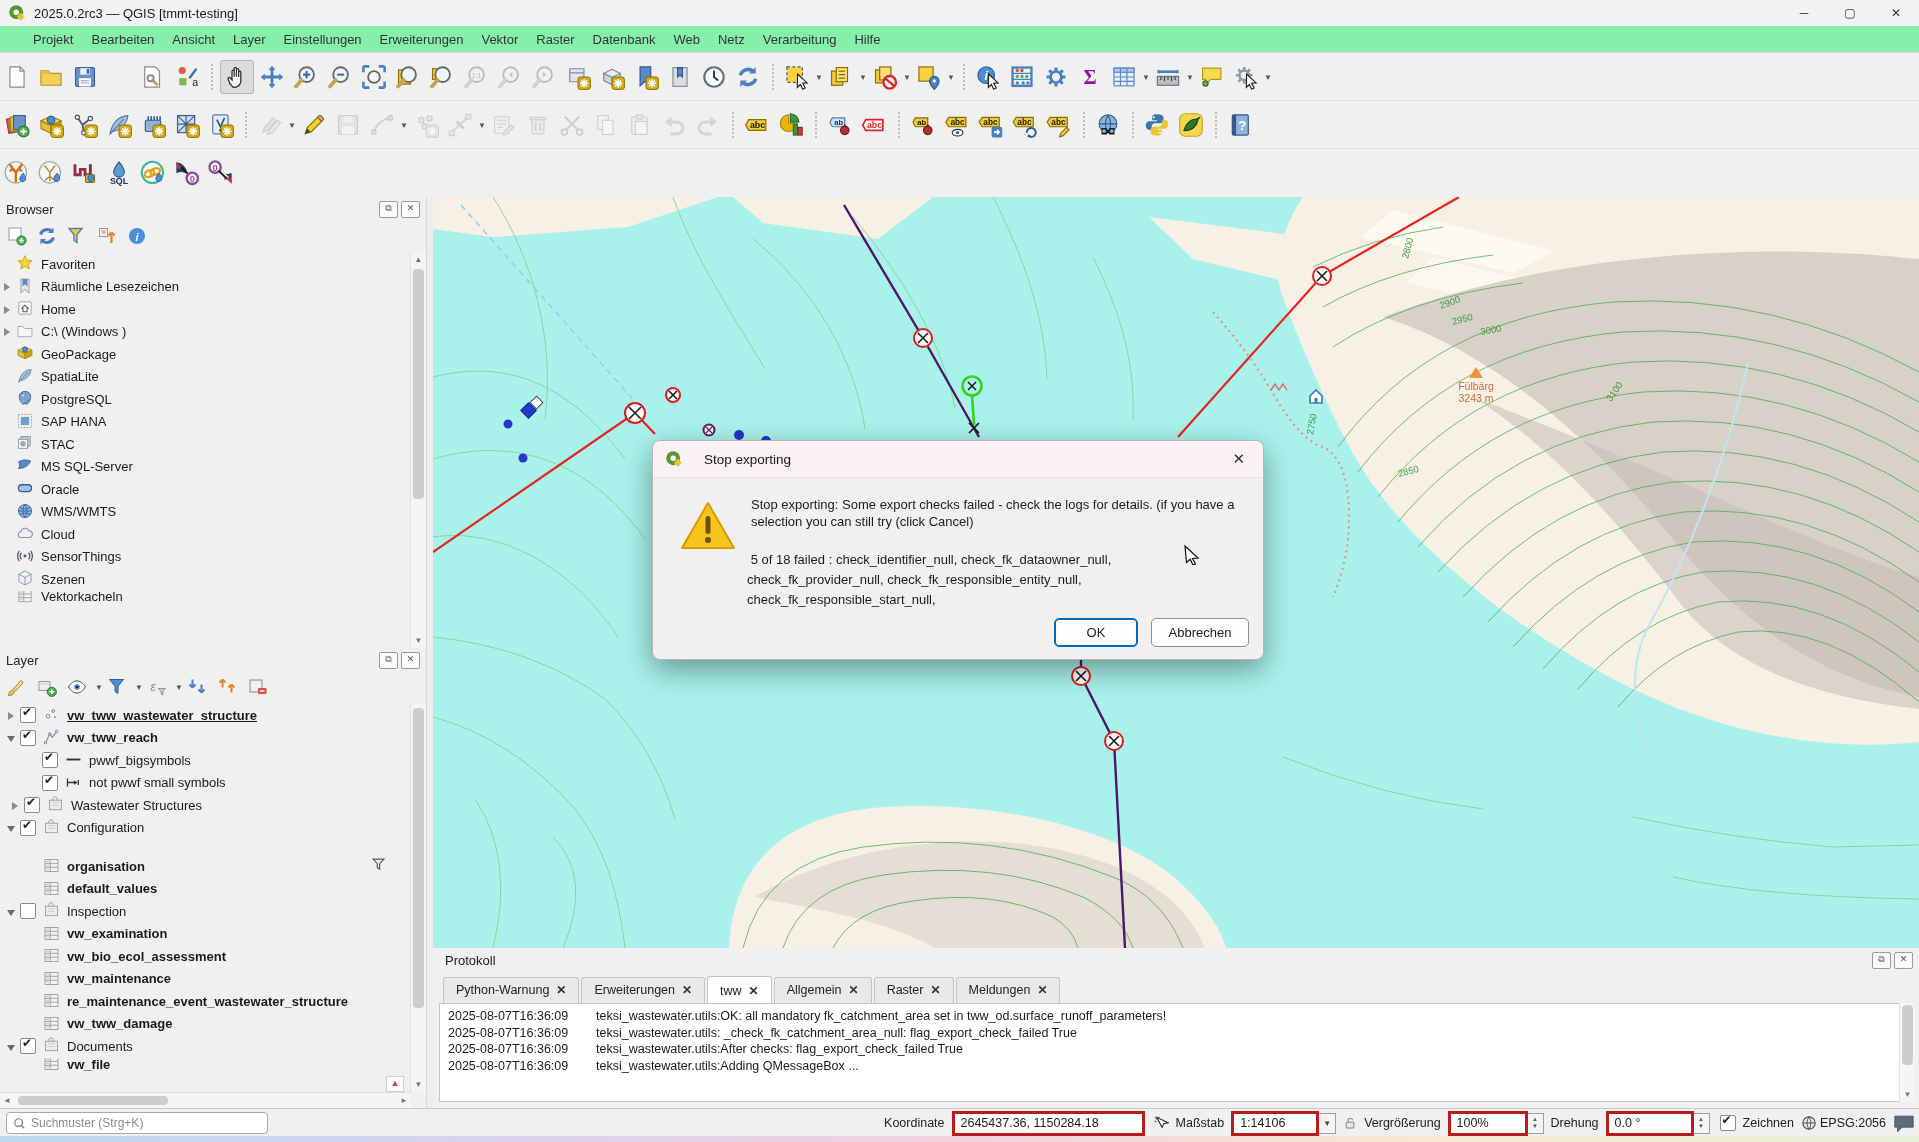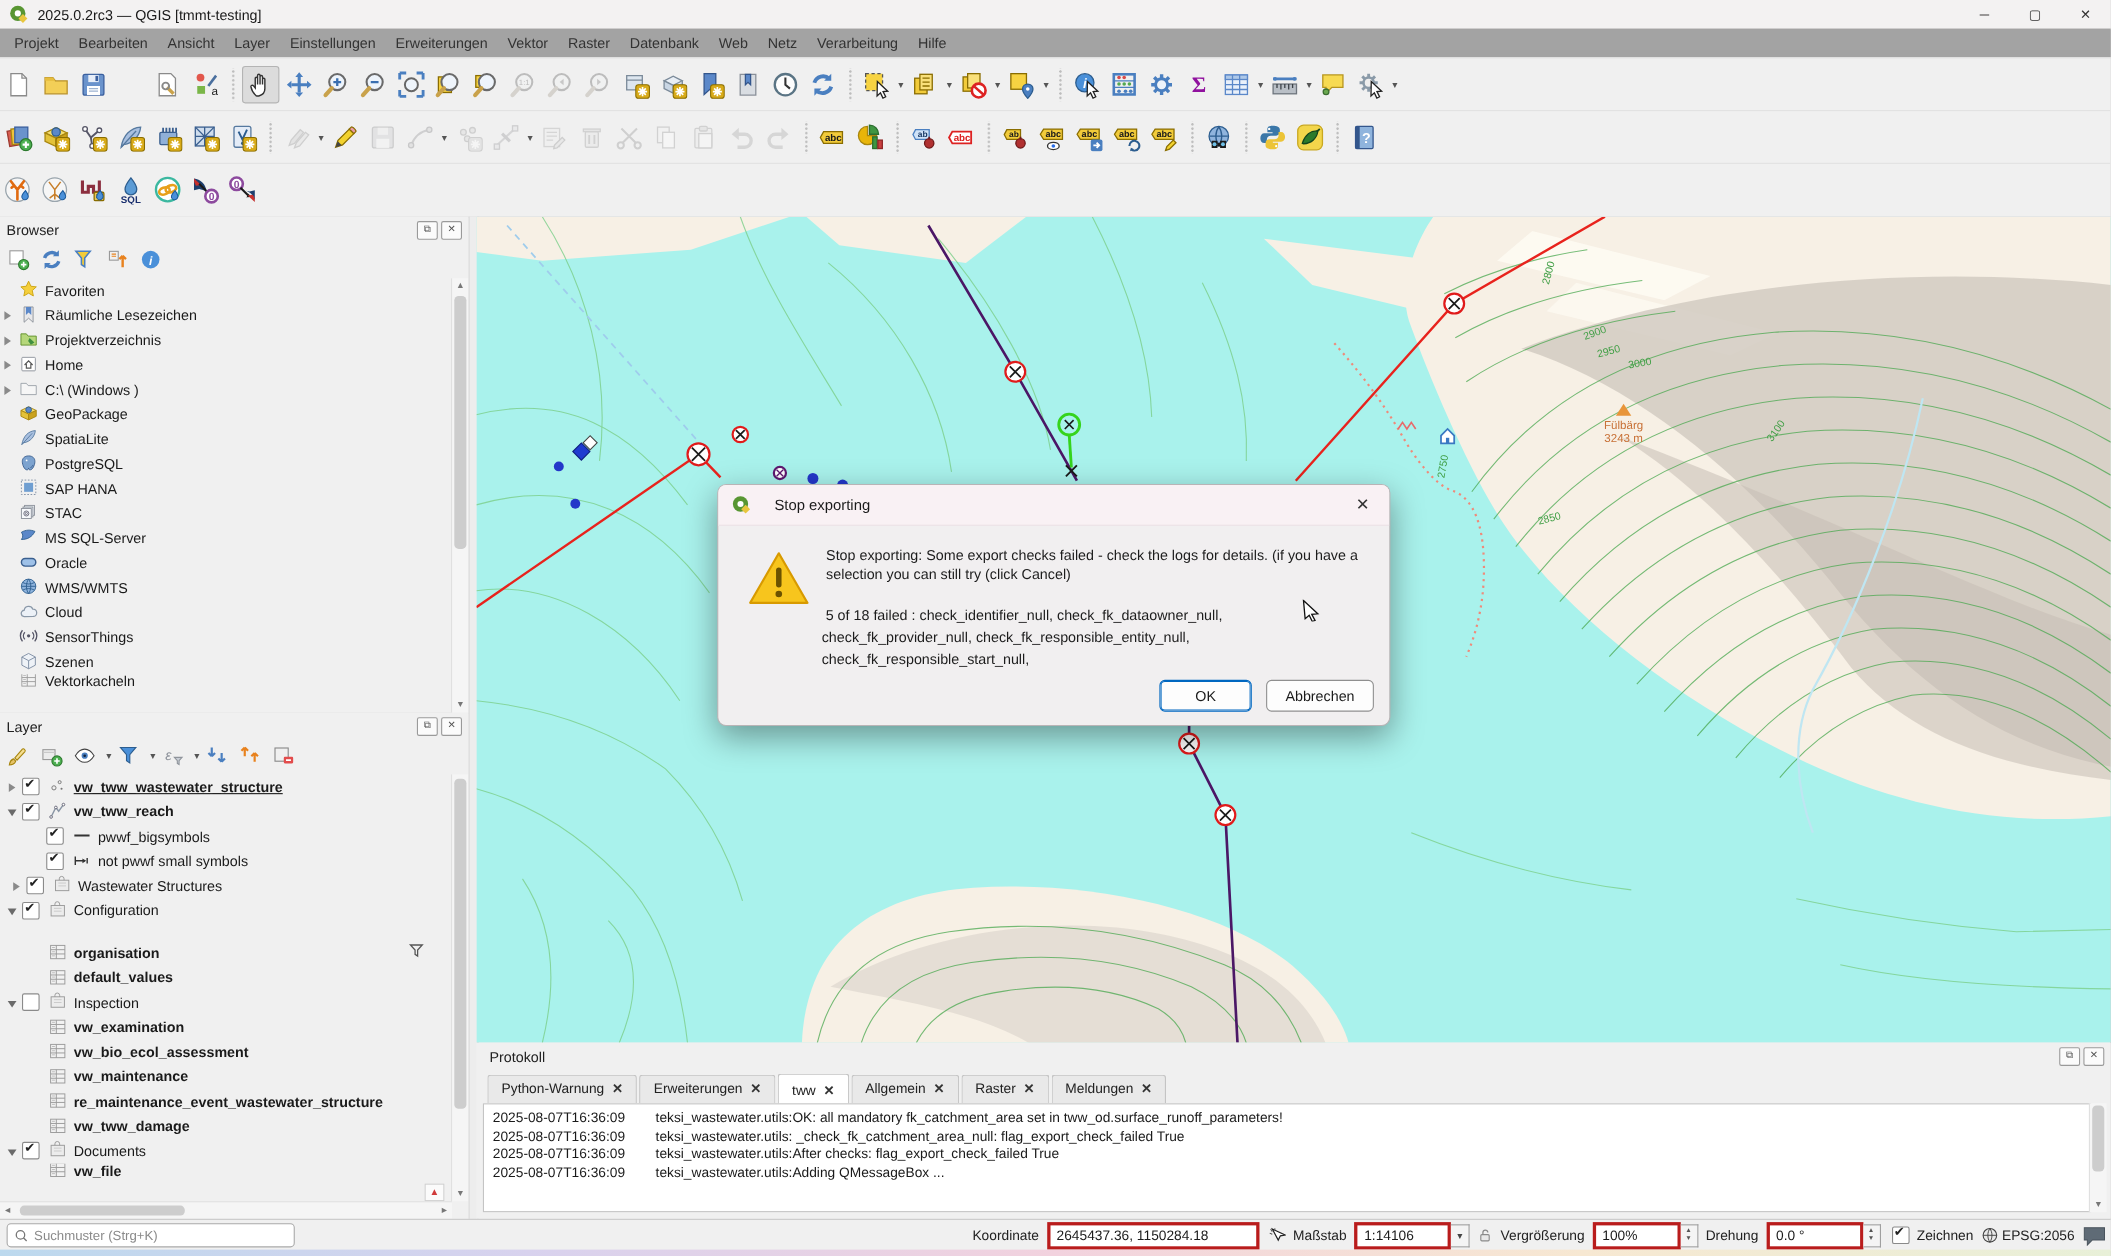--- a/index.html
+++ b/index.html
@@ -7,22 +7,22 @@
        font-family:"Liberation Sans",sans-serif;overflow:hidden;color:#1a1a1a;}
   
   .titlebar{position:absolute;left:0;top:0;width:100%;height:26px;background:#f3f2f2;
             display:flex;align-items:center;border-bottom:1px solid #e3e3e3;}
   .titlebar .logo{margin-left:8px;width:18px;height:18px;}
   .titlebar .title{margin-left:8px;font-size:13px;color:#1a1a1a;}
   .winbtns{position:absolute;right:0;top:0;height:26px;display:flex;}
   .winbtn{width:46px;height:26px;display:flex;align-items:center;justify-content:center;
           font-size:12px;color:#333;}
   
-  .menubar{position:absolute;left:0;top:26px;width:100%;height:26px;background:#a3a3a3;
-           display:flex;align-items:center;padding-left:4px;box-sizing:border-box;}
+  .menubar{position:absolute;left:0;top:26px;width:100%;height:26px;background:#86efac;
+           display:flex;align-items:center;padding-left:24px;box-sizing:border-box;}
   .menu-item{padding:4px 9px;font-size:13px;color:#333;}
   
   .tbrow{position:absolute;left:0;width:100%;display:flex;align-items:center;background:#f0f0f0;}
   #tbrow1{top:52px;height:48px;border-top:1px solid #dcdcdc;}
   #tbrow2{top:100px;height:48px;border-top:1px solid #e2e2e2;}
   #tbrow3{top:148px;height:48px;border-top:1px solid #e2e2e2;border-bottom:1px solid #d0d0d0;}
   .ti{width:32px;height:32px;display:flex;align-items:center;justify-content:center;
       margin:0 1px;border-radius:3px;}
   .ti.active{background:#dcdcdc;border:1px solid #b4b4b4;}
   .ti.disabled{opacity:.38;filter:grayscale(85%);}
@@ -34,21 +34,21 @@
   
   .panel{position:absolute;left:0;width:426px;background:#f0f0f0;}
   #browser-panel{top:197px;height:451px;border-bottom:1px solid #cfcfcf;}
   #layer-panel{top:648px;height:460px;}
   .phead{height:24px;display:flex;align-items:center;padding:0 6px;}
   .phead .ptitle{font-size:13px;color:#222;flex:1;}
   .pbtn{width:17px;height:15px;border:1px solid #9a9a9a;border-radius:2px;margin-left:3px;
         font-size:9px;line-height:13px;text-align:center;color:#555;background:#fbfbfb;}
   .ptools{height:30px;display:flex;align-items:center;padding-left:4px;}
   .ptool{width:26px;height:26px;display:flex;align-items:center;justify-content:center;margin-right:4px;}
-  .tree{position:absolute;left:0;right:15px;bottom:0;overflow:hidden;text-align:center;}
+  .tree{position:absolute;left:0;right:15px;bottom:0;overflow:hidden;}
   #browser-tree{top:56px;}
   #layer-tree{top:56px;bottom:16px;}
   .trow{height:22.5px;display:flex;align-items:center;font-size:13px;white-space:nowrap;}
   .exp{width:13px;text-align:center;flex:none;}
   .tri-r{display:inline-block;width:0;height:0;border-left:6px solid #8a8a8a;
          border-top:4px solid transparent;border-bottom:4px solid transparent;}
   .tri-d{display:inline-block;width:0;height:0;border-top:6px solid #6a6a6a;
          border-left:4px solid transparent;border-right:4px solid transparent;}
   .cb{width:14px;height:14px;background:#fff;border:1px solid #8a8a8a;border-radius:2px;
       margin:0 3px;flex:none;position:relative;}
@@ -790,28 +790,20 @@
           <span class="exp"><span class="tri-r"></span></span>
           <span class="ticon"><svg viewBox="0 0 22 22" width="18" height="18">
               <path d="M6 2.5h10v17l-5-4.5-5 4.5z" fill="#e8e8ea" stroke="#8a9099"></path>
               <path d="M8 2.5h6v9l-3-2.7-3 2.7z" fill="#5b88c9"></path>
             </svg></span>
           <span class="tlabel">Räumliche Lesezeichen</span>
         </div>
         <div class="trow">
           <span class="exp"><span class="tri-r"></span></span>
           <span class="ticon"><svg viewBox="0 0 22 22" width="18" height="18">
-              <path d="M2.5 5.5h6l2 2.5h9v10h-17z" fill="#b5d77a" stroke="#5f8f2a"></path>
-              <path d="M12 10l5.5 5-4 2.5-3-4z" fill="#3f8f3f"></path>
-            </svg></span>
-          <span class="tlabel">Projektverzeichnis</span>
-        </div>
-        <div class="trow">
-          <span class="exp"><span class="tri-r"></span></span>
-          <span class="ticon"><svg viewBox="0 0 22 22" width="18" height="18">
               <rect x="3.5" y="3.5" width="15" height="15" rx="1" fill="#fff" stroke="#8a9099"></rect>
               <path d="M6.5 12l4.5-4.5L15.5 12M8.5 11v4.5h5V11" fill="none" stroke="#555" stroke-width="1.3"></path>
             </svg></span>
           <span class="tlabel">Home</span>
         </div>
         <div class="trow">
           <span class="exp"><span class="tri-r"></span></span>
           <span class="ticon"><svg viewBox="0 0 22 22" width="18" height="18">
               <path d="M2.5 5.5h6l2 2.5h9v10h-17z" fill="#f6f6f6" stroke="#9aa0a8"></path>
             </svg></span>

